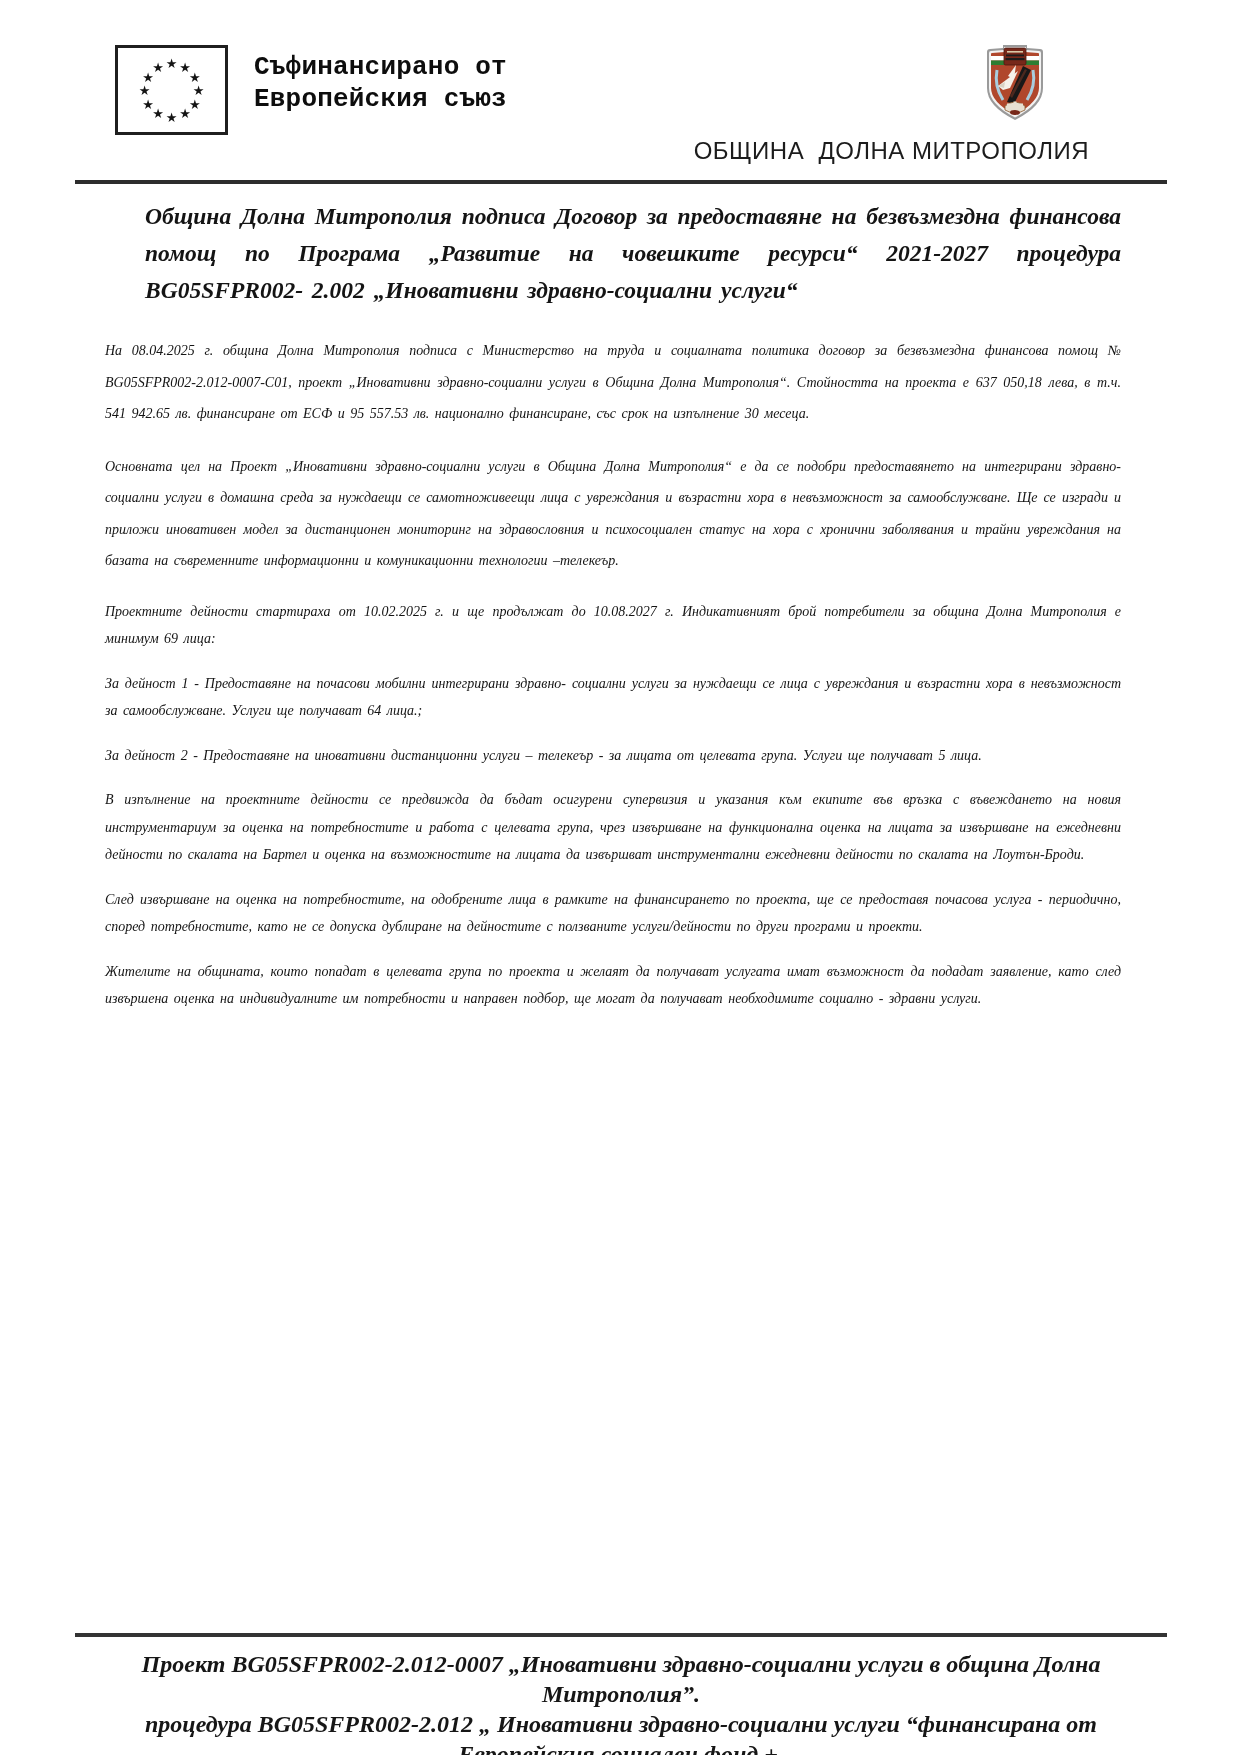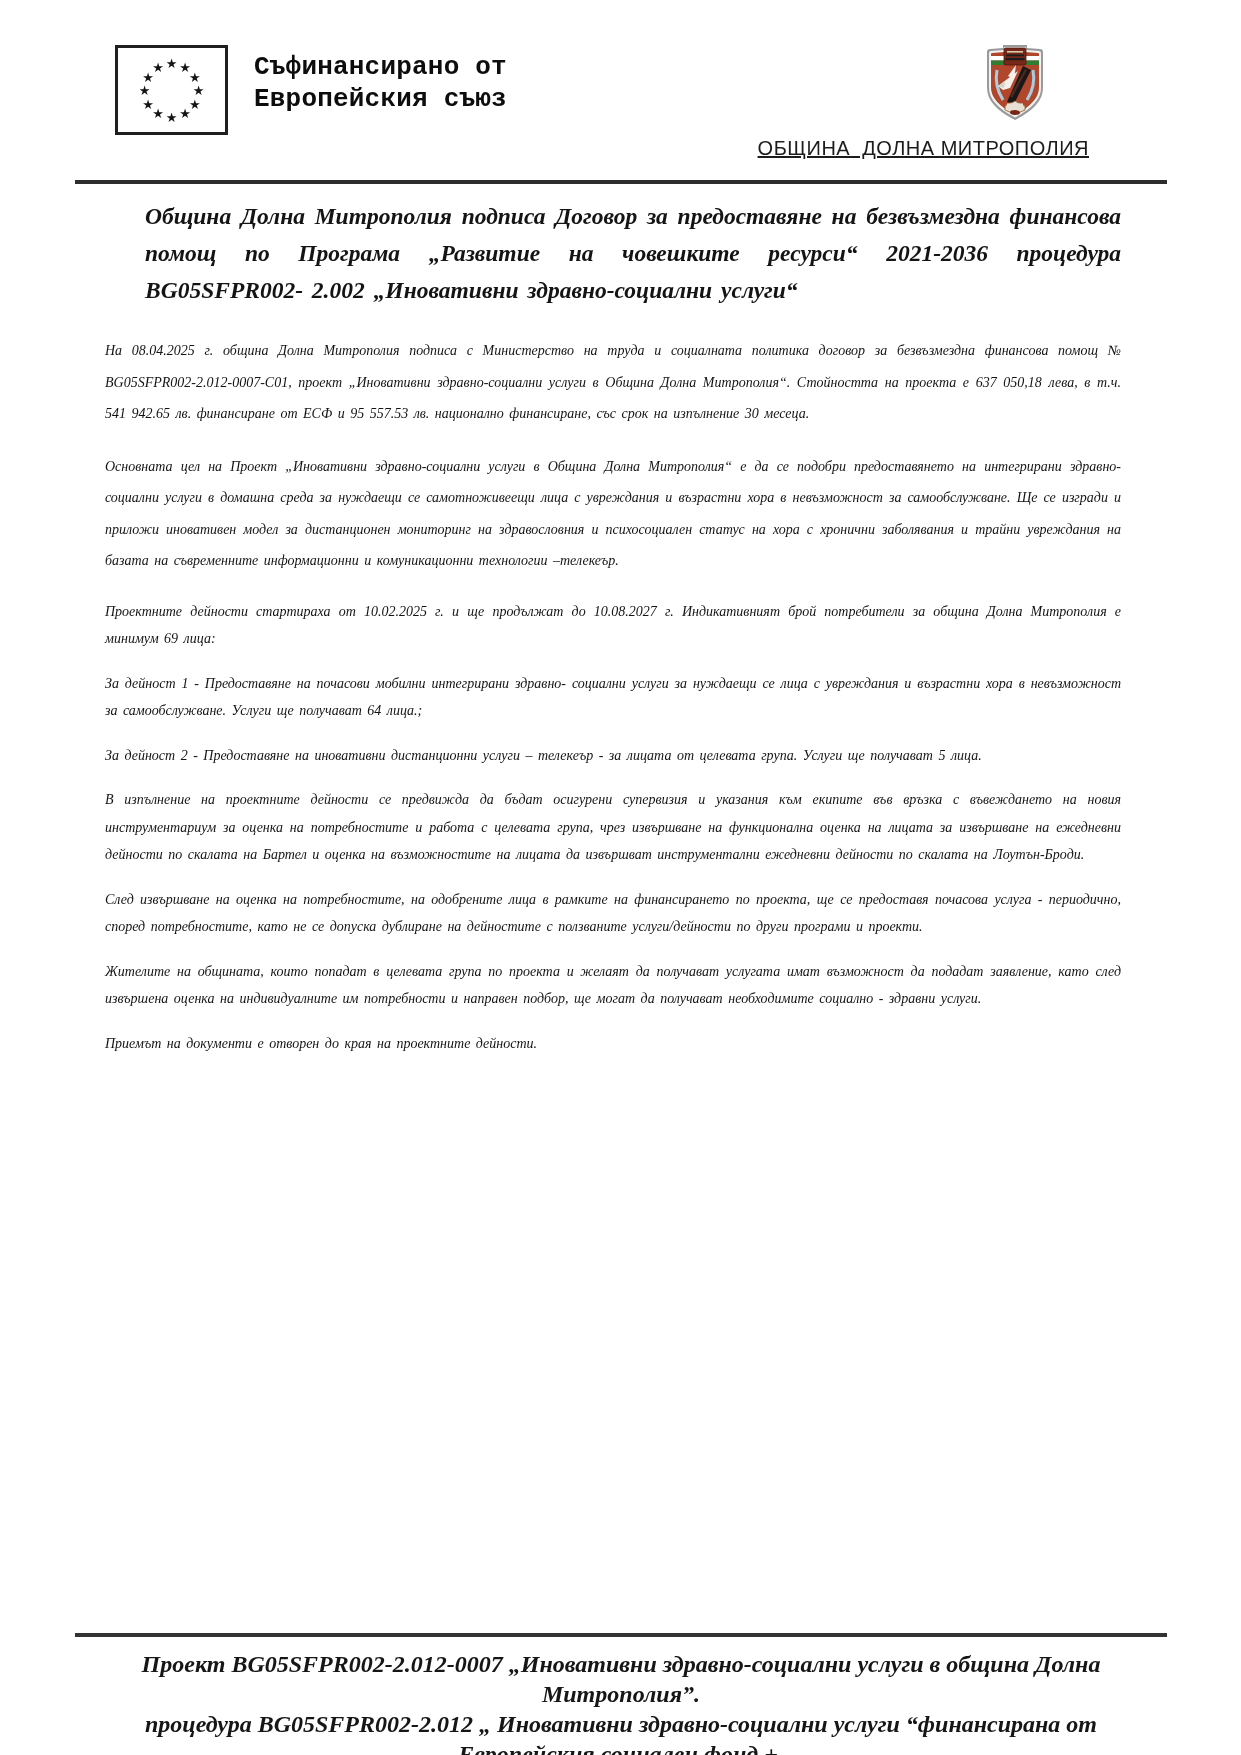--- a/index.html
+++ b/index.html
@@ -43,21 +43,21 @@
   .eu-brand-text{
     font-family:Liberation Mono, monospace;
     font-weight:bold;font-size:26px;line-height:32px;color:#0d0d0d;
     padding-top:6px;letter-spacing:0.2px;
   }
 
   .crest{position:absolute;left:983px;top:44px;width:64px;height:78px;}
   .muni-label{
     position:absolute;top:137px;right:152px;
     font-family:"Liberation Sans","DejaVu Sans",sans-serif;
-    font-size:20px;color:#1c1c1c;letter-spacing:0.5px;white-space:pre;text-decoration:underline;
+    font-size:24px;color:#1c1c1c;letter-spacing:0.5px;white-space:pre;
   }
   .header-rule{position:absolute;left:75px;right:74px;top:180px;height:4px;background:#2d2d2d;}
 
   
   .doc{position:absolute;left:105px;top:190px;width:1016px;}
   .doc-title{
     margin:8px 0 26px 40px;
     font-size:23.5px;font-weight:bold;font-style:italic;
     line-height:37px;text-align:justify;word-spacing:3px;
   }
@@ -138,30 +138,29 @@
       <rect x="30.5" y="57.5" width="3" height="3" fill="#e8e0d2"></rect>
       <rect x="37" y="59.5" width="3" height="3" fill="#e8e0d2"></rect>
       <ellipse cx="32" cy="68.5" rx="5" ry="2.4" fill="#77281a"></ellipse>
     </svg>
 
     <div class="muni-label">ОБЩИНА  ДОЛНА МИТРОПОЛИЯ</div>
     <div class="header-rule"></div>
   </div>
 
   <div class="doc">
-    <div class="doc-title">Община Долна Митрополия подписа Договор за предоставяне на безвъзмездна финансова помощ по Програма „Развитие на човешките ресурси“ 2021-2036 процедура BG05SFPR002- 2.002 „Иновативни здравно-социални услуги“</div>
+    <div class="doc-title">Община Долна Митрополия подписа Договор за предоставяне на безвъзмездна финансова помощ по Програма „Развитие на човешките ресурси“ 2021-2027 процедура BG05SFPR002- 2.002 „Иновативни здравно-социални услуги“</div>
     <p class="loose">На 08.04.2025 г. община Долна Митрополия подписа с Министерство на труда и социалната политика договор за безвъзмездна финансова помощ № BG05SFPR002-2.012-0007-C01, проект „Иновативни здравно-социални услуги в Община Долна Митрополия“. Стойността  на проекта е 637 050,18 лева, в т.ч. 541 942.65 лв. финансиране от ЕСФ и 95 557.53 лв. национално финансиране,  със срок на изпълнение 30 месеца.</p>
     <p class="loose">Основната цел на Проект „Иновативни здравно-социални услуги в Община Долна Митрополия“  е да се подобри предоставянето на интегрирани здравно-социални услуги в домашна среда за нуждаещи се самотноживеещи лица с увреждания и възрастни хора в невъзможност за самообслужване. Ще се изгради и приложи иновативен модел за дистанционен мониторинг на здравословния и психосоциален статус на хора с хронични заболявания и трайни увреждания на базата на съвременните информационни и комуникационни технологии –телекеър.</p>
     <p>Проектните дейности стартираха от 10.02.2025 г. и ще продължат до 10.08.2027 г. Индикативният брой потребители за община Долна Митрополия е минимум 69 лица:</p>
     <p>За дейност 1 - Предоставяне на почасови мобилни интегрирани здравно- социални услуги за нуждаещи се лица с увреждания и възрастни хора в невъзможност за самообслужване. Услуги ще получават 64 лица.;</p>
     <p>За дейност 2 - Предоставяне на иновативни дистанционни услуги – телекеър  - за лицата от целевата група. Услуги ще получават 5 лица.</p>
     <p>В изпълнение на проектните дейности се предвижда да бъдат осигурени супервизия и указания към екипите във връзка с въвеждането на новия инструментариум за оценка на потребностите и работа с целевата група, чрез извършване на функционална оценка на лицата за извършване на ежедневни дейности по скалата на Бартел и оценка на възможностите на лицата да извършват инструментални ежедневни дейности по скалата на Лоутън-Броди.</p>
     <p>След извършване на оценка на потребностите, на одобрените лица в рамките на финансирането по проекта, ще се предоставя почасова услуга - периодично, според потребностите, като не се допуска дублиране на дейностите с ползваните услуги/дейности по други програми и проекти.</p>
     <p>Жителите на общината, които попадат в целевата група  по проекта и желаят да получават услугата имат възможност да подадат заявление, като след извършена оценка на индивидуалните им потребности и направен подбор, ще могат да получават необходимите  социално - здравни услуги.</p>
-    <p>Приемът на документи е отворен до края на проектните дейности.</p>
   </div>
 
   <div class="footer">
     <div class="footer-divider"></div>
     <div class="footer-line">Проект BG05SFPR002-2.012-0007 „Иновативни здравно-социални услуги в община Долна Митрополия”.</div>
     <div class="footer-line">процедура BG05SFPR002-2.012 „ Иновативни здравно-социални услуги “финансирана от Европейския социален фонд +,</div>
     <div class="footer-line">чрез Програма „Развитие на човешките ресурси” 2021 - 2027</div>
   </div>
 
 </div>

